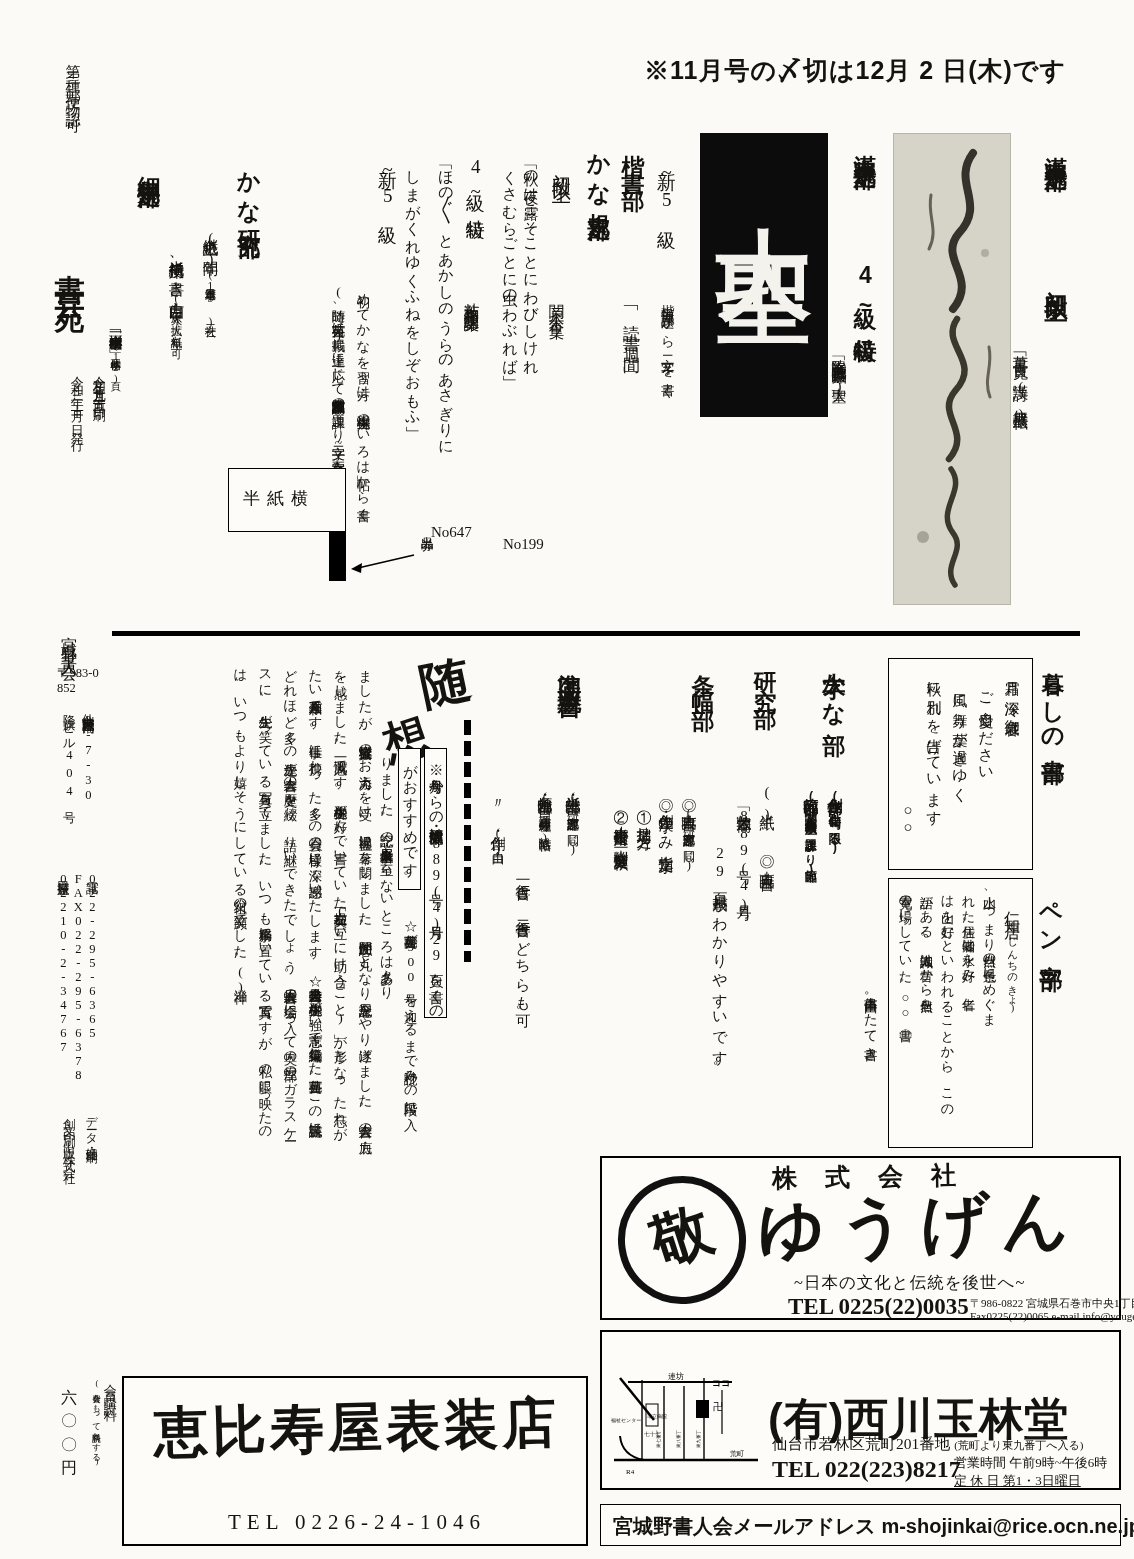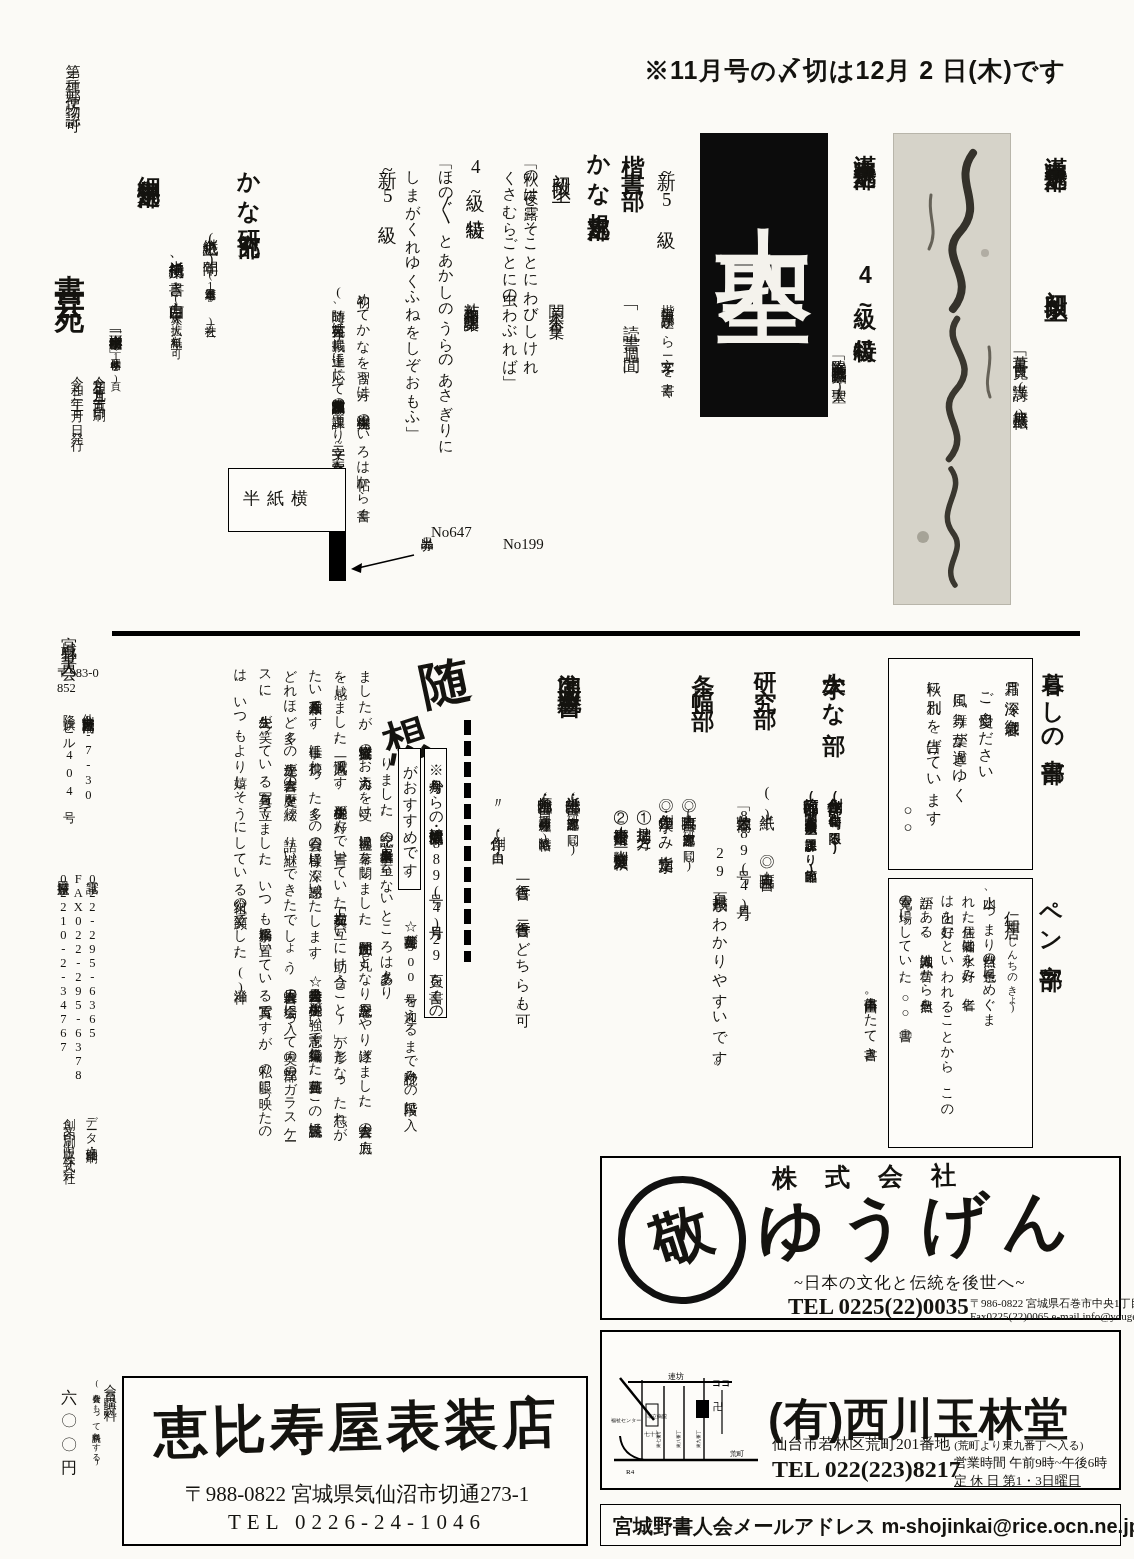--- a/index.html
+++ b/index.html
@@ -228,17 +228,16 @@
 
   <div class="box" style="left:600px;top:1504px;width:521px;height:42px;">
     <div class="h g" style="left:12px;top:8px;font-size:20px;">
       <span>宮城野書人会メールアドレス</span>
       <span>m-shojinkai@rice.ocn.ne.jp</span>
     </div>
   </div>
 
   <div class="box" style="left:122px;top:1376px;width:466px;height:170px;border-width:2px;">
     <div class="h" style="left:0;top:14px;width:466px;text-align:center;font-size:54px;font-weight:700;letter-spacing:4px;transform:rotate(-1.5deg);">恵比寿屋表装店</div>
-    <div class="h" style="left:0;top:102px;width:466px;text-align:center;font-size:21px;">〒988-0822 宮城県気仙沼市切通273-1</div>
     <div class="h" style="left:0;top:132px;width:466px;text-align:center;font-size:21px;letter-spacing:6px;">TEL 0226-24-1046</div>
   </div>
 
 </div>
 
 </body></html>

